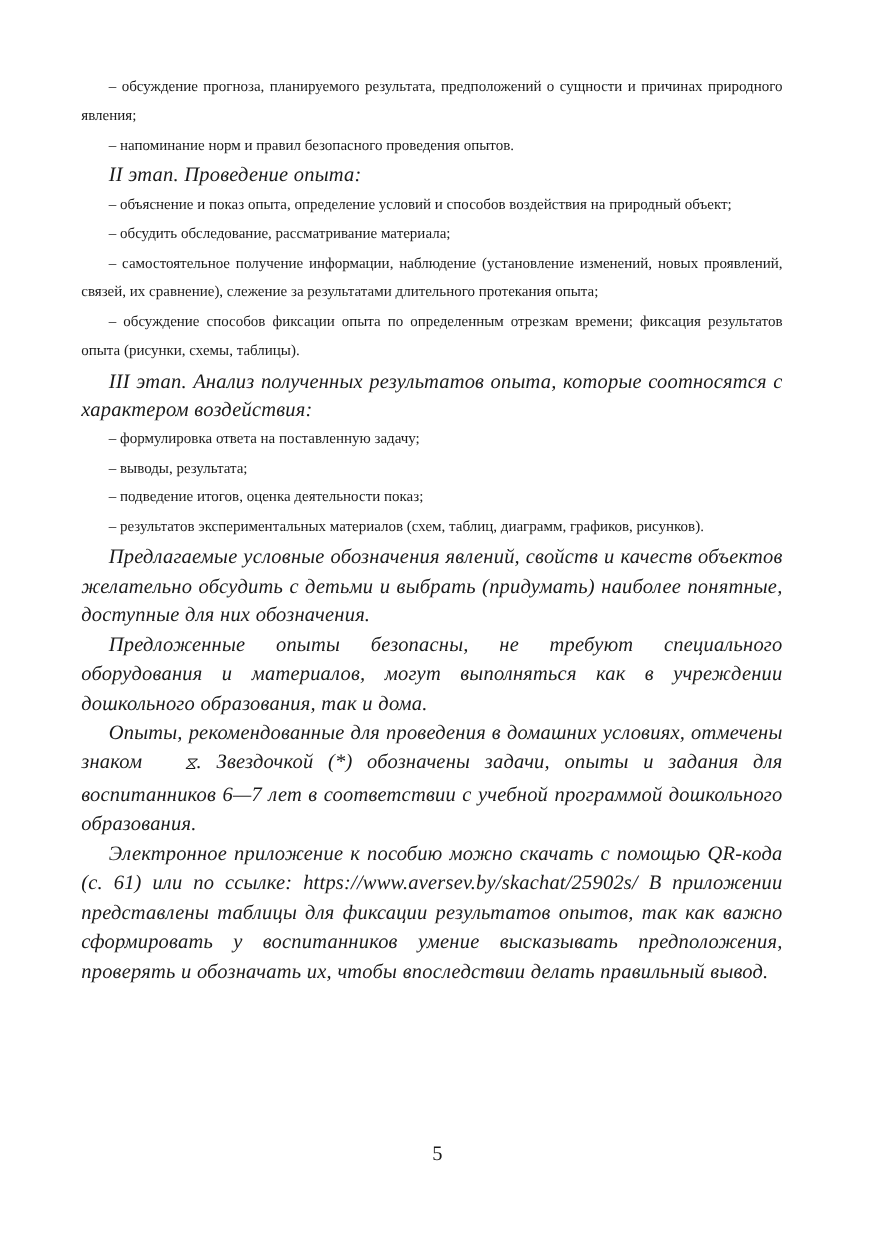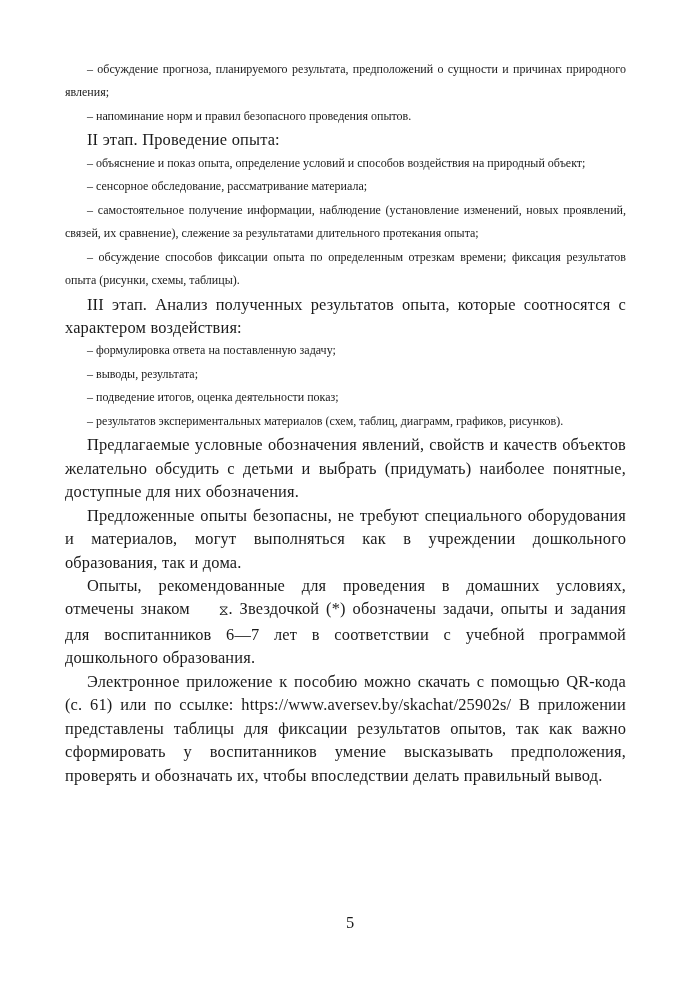--- a/index.html
+++ b/index.html
@@ -31,20 +31,21 @@
   p.para {
     margin: 0;
     font-size: 16.4px;
     line-height: 23.45px;
     text-align: justify;
     text-justify: inter-word;
     text-indent: 22px;
     hyphens: manual;
     letter-spacing: 0.01em;
     word-spacing: 0.01em;
+    font-style: italic;
   }
   
   p.item {
     margin: 0;
     font-size: 12px;
     line-height: 23.45px;
     text-align: justify;
     text-indent: 22px;
   }
   .page-number {
@@ -73,21 +74,21 @@
 <body>
 
 <div class="page">
 
   <div class="text-block">
 
     <p class="item">– обсуждение прогноза, планируемого результата, предположений о сущности и причинах природного явления;</p>
     <p class="item">– напоминание норм и правил безопасного проведения опытов.</p>
     <p class="para">II этап. Проведение опыта:</p>
     <p class="item">– объяснение и показ опыта, определение условий и способов воздействия на природный объект;</p>
-    <p class="item">– сенсорное обследование, рассматривание материала;</p>
+    <p class="item">– обсудить обследование, рассматривание материала;</p>
     <p class="item">– самостоятельное получение информации, наблюдение (установление изменений, новых проявлений, связей, их сравнение), слежение за результатами длительного протекания опыта;</p>
     <p class="item">– обсуждение способов фиксации опыта по определенным отрезкам времени; фиксация результатов опыта (рисунки, схемы, таблицы).</p>
     <p class="para">III этап. Анализ полученных результатов опыта, которые соотносятся с характером воздействия:</p>
     <p class="item">– формулировка ответа на поставленную задачу;</p>
     <p class="item">– выводы, результата;</p>
     <p class="item">– подведение итогов, оценка деятельности показ;</p>
     <p class="item">– результатов экспериментальных материалов (схем, таблиц, диаграмм, графиков, рисунков).</p>
     <p class="para">Предлагаемые условные обозначения явлений, свойств и качеств объектов желательно обсудить с детьми и выбрать (придумать) наиболее понятные, доступные для них обозначения.</p>
     <p class="para">Предложенные опыты безопасны, не требуют специального оборудования и материалов, могут выполняться как в учреждении дошкольного образования, так и дома.</p>
 

